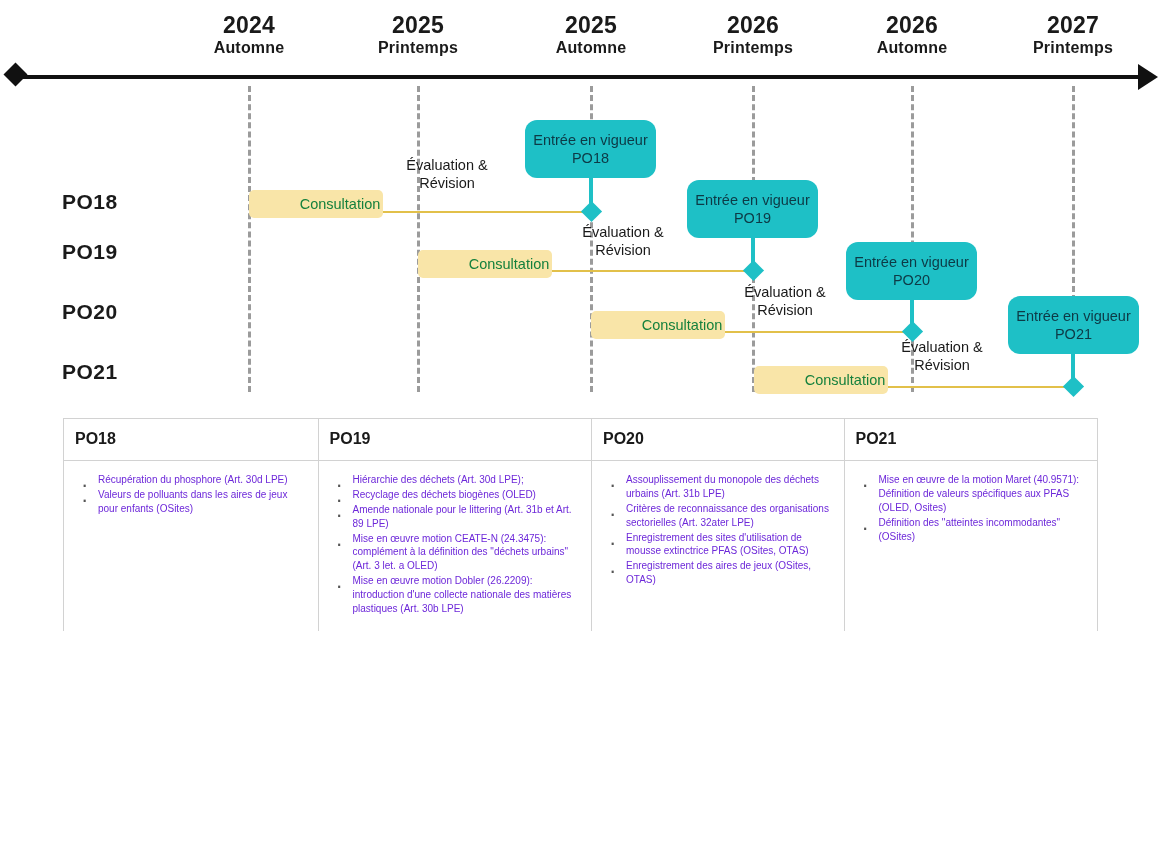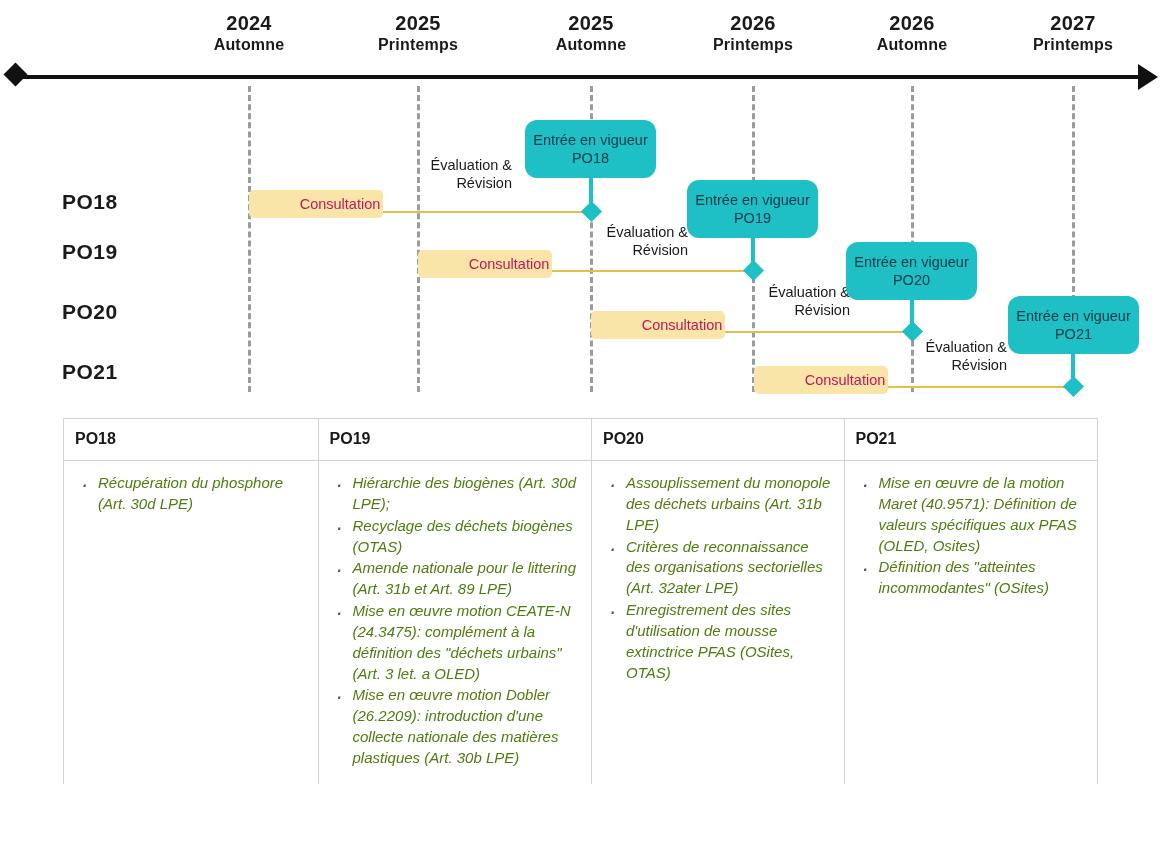--- a/index.html
+++ b/index.html
@@ -19,21 +19,21 @@
   
   .axis-label {
     position: absolute;
     text-align: center;
     width: 160px;
     color: #1a1a1a;
     font-weight: bold;
     line-height: 1.18;
     letter-spacing: 0.2px;
   }
-  .axis-label .yr  { display: block; font-size: 20px; }
+  .axis-label .yr  { display: block; font-size: 23px; }
   .axis-label .sea { display: block; font-size: 16px; }
 
   .axis-line {
     position: absolute;
     left: 14px;
     top: 75px;
     width: 1141px;
     height: 4px;
     background: #111111;
   }
@@ -75,21 +75,21 @@
   
   .consult {
     position: absolute;
     height: 28px;
     background: #f9e5a8;
     border-radius: 5px;
     display: flex;
     align-items: center;
     justify-content: center;
     font-size: 14.5px;
-    color: #be185d;
+    color: #15803d;
     padding-left: 48px;
   }
   
   .connector {
     position: absolute;
     height: 2px;
     background: #e2c04a;
   }
 
   
@@ -116,21 +116,21 @@
     position: absolute;
     width: 15px; height: 15px;
     background: #1ec0c6;
     transform: rotate(45deg);
   }
 
   
   .eval {
     position: absolute;
     width: 130px;
-    text-align: right;
+    text-align: center;
     font-size: 14.5px;
     line-height: 1.22;
     color: #1a1a1a;
   }
 
   
   .tbl {
     position: absolute;
     left: 63px;
     top: 418px;
@@ -146,23 +146,22 @@
   }
   .th:last-child, .td:last-child { border-right: none; }
   .th {
     padding: 11px 11px 12px 11px;
     font-size: 16px;
     font-weight: bold;
     color: #1a1a1a;
   }
   .td {
     padding: 12px 8px 14px 8px;
-    font-size: 15px;
-    color: #4d7c0f;
-    font-style: italic;
+    font-size: 10px;
+    color: #6d28d9;
   }
   .col0 { width: 255px; }
   .col1 { width: 274px; }
   .col2 { width: 253px; }
   .col3 { width: 253px; }
 
   .td ul {
     margin: 0;
     padding: 0 4px 0 26px;
     list-style: none;
@@ -284,36 +283,38 @@
     <div class="tbl-head">
       <div class="th col0">PO18</div>
       <div class="th col1">PO19</div>
       <div class="th col2">PO20</div>
       <div class="th col3">PO21</div>
     </div>
     <div class="tbl-body">
       <div class="td col0">
         <ul>
             <li>Récupération du phosphore (Art. 30d LPE)</li>
+            <li>Valeurs de polluants dans les aires de jeux pour enfants (OSites)</li>
           </ul>
       </div>
       <div class="td col1">
         <ul>
-            <li>Hiérarchie des biogènes (Art. 30d LPE);</li>
-            <li>Recyclage des déchets biogènes (OTAS)</li>
+            <li>Hiérarchie des déchets (Art. 30d LPE);</li>
+            <li>Recyclage des déchets biogènes (OLED)</li>
             <li>Amende nationale pour le littering (Art. 31b et Art. 89 LPE)</li>
             <li>Mise en œuvre motion CEATE-N (24.3475): complément à la définition des "déchets urbains" (Art. 3 let. a OLED)</li>
             <li>Mise en œuvre motion Dobler (26.2209): introduction d'une collecte nationale des matières plastiques (Art. 30b LPE)</li>
           </ul>
       </div>
       <div class="td col2">
         <ul>
             <li>Assouplissement du monopole des déchets urbains (Art. 31b LPE)</li>
             <li>Critères de reconnaissance des organisations sectorielles (Art. 32ater LPE)</li>
             <li>Enregistrement des sites d'utilisation de mousse extinctrice PFAS (OSites, OTAS)</li>
+            <li>Enregistrement des aires de jeux (OSites, OTAS)</li>
           </ul>
       </div>
       <div class="td col3">
         <ul>
             <li>Mise en œuvre de la motion Maret (40.9571): Définition de valeurs spécifiques aux PFAS (OLED, Osites)</li>
             <li>Définition des "atteintes incommodantes" (OSites)</li>
           </ul>
       </div>
     </div>
   </div>

